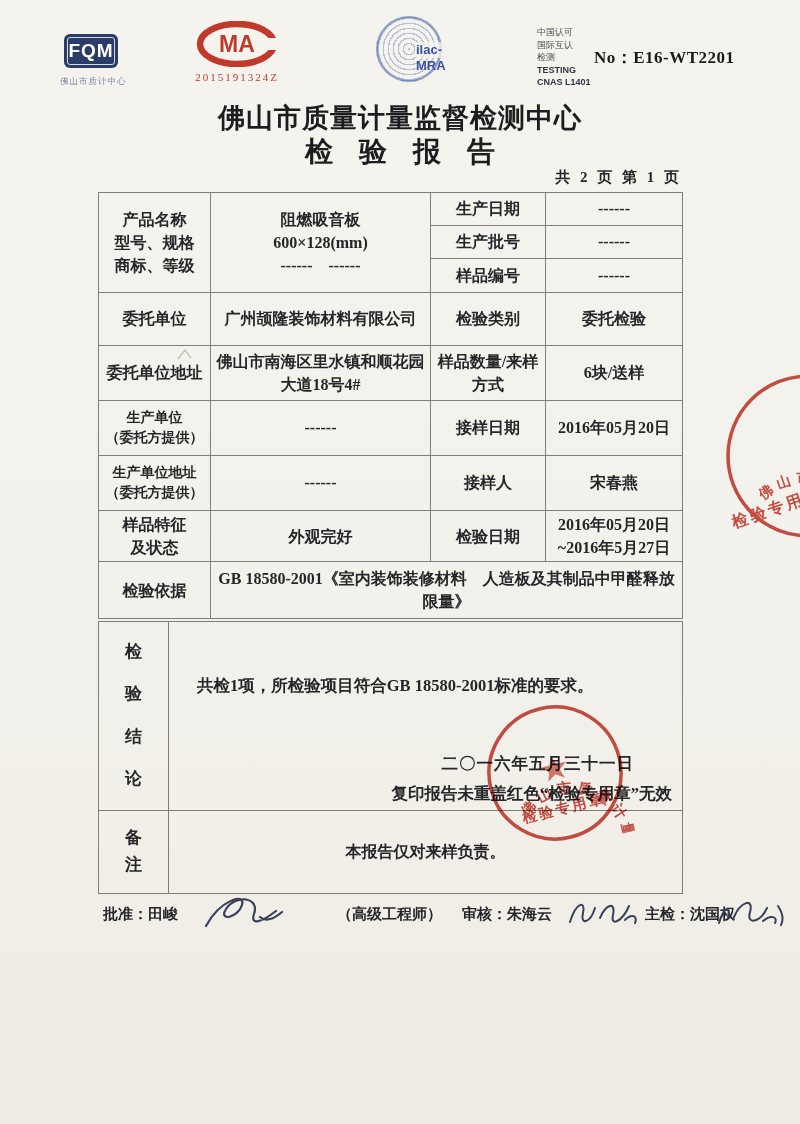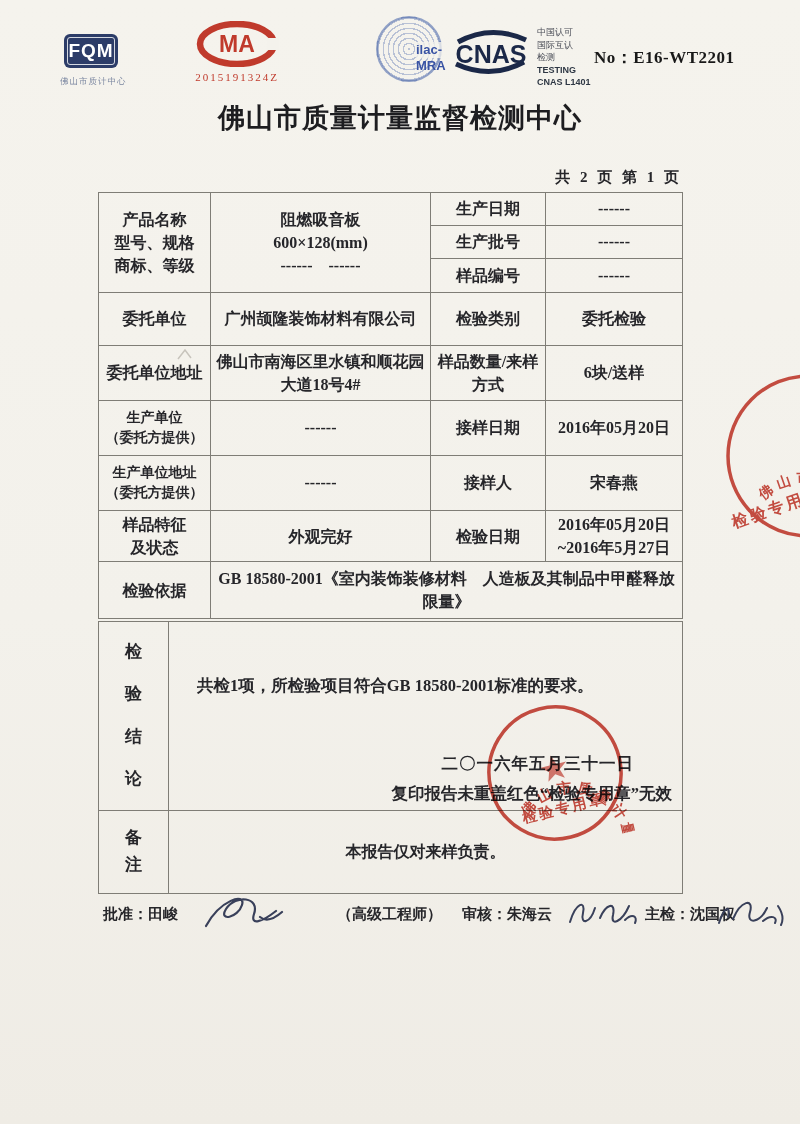--- a/index.html
+++ b/index.html
@@ -83,38 +83,32 @@
       <text x="42" y="31" text-anchor="middle" font-size="23" font-weight="bold" fill="#c03a2c" font-family="Liberation Sans, sans-serif">MA</text>
     </svg>
     <div class="logo-num">2015191324Z</div>
   </div>
 
 
   <div class="ilac">
     <div class="ilac-band">ilac-MRA</div>
   </div>
 
-  <div class="cnas">
-    <svg width="82" height="50">
-      <path d="M8,15 Q41,-3 76,13" fill="none" stroke="#1b2848" stroke-width="5"></path>
-      <text x="41" y="36" text-anchor="middle" font-size="25" font-weight="bold" fill="#1b2848" font-family="Liberation Sans, sans-serif">CNAS</text>
-      <path d="M6,37 Q41,53 74,35" fill="none" stroke="#1b2848" stroke-width="5"></path>
-    </svg>
-  </div>
   <div class="cnas-info">
     <div>中国认可</div>
     <div>国际互认</div>
     <div>检测</div>
     <div class="b">TESTING</div>
     <div class="b">CNAS L1401</div>
   </div>
 
   <div class="report-no">No：E16-WT2201</div>
 
   <div class="title-org">佛山市质量计量监督检测中心</div>
+  <div class="title-doc">检验报告</div>
   <div class="meta-page">共 2 页  第 1 页</div>
 
   <table class="doc t1">
     <colgroup>
         <col style="width:112px">
         <col style="width:220px">
         <col style="width:115px">
         <col style="width:137px">
       </colgroup>
     <tbody>

